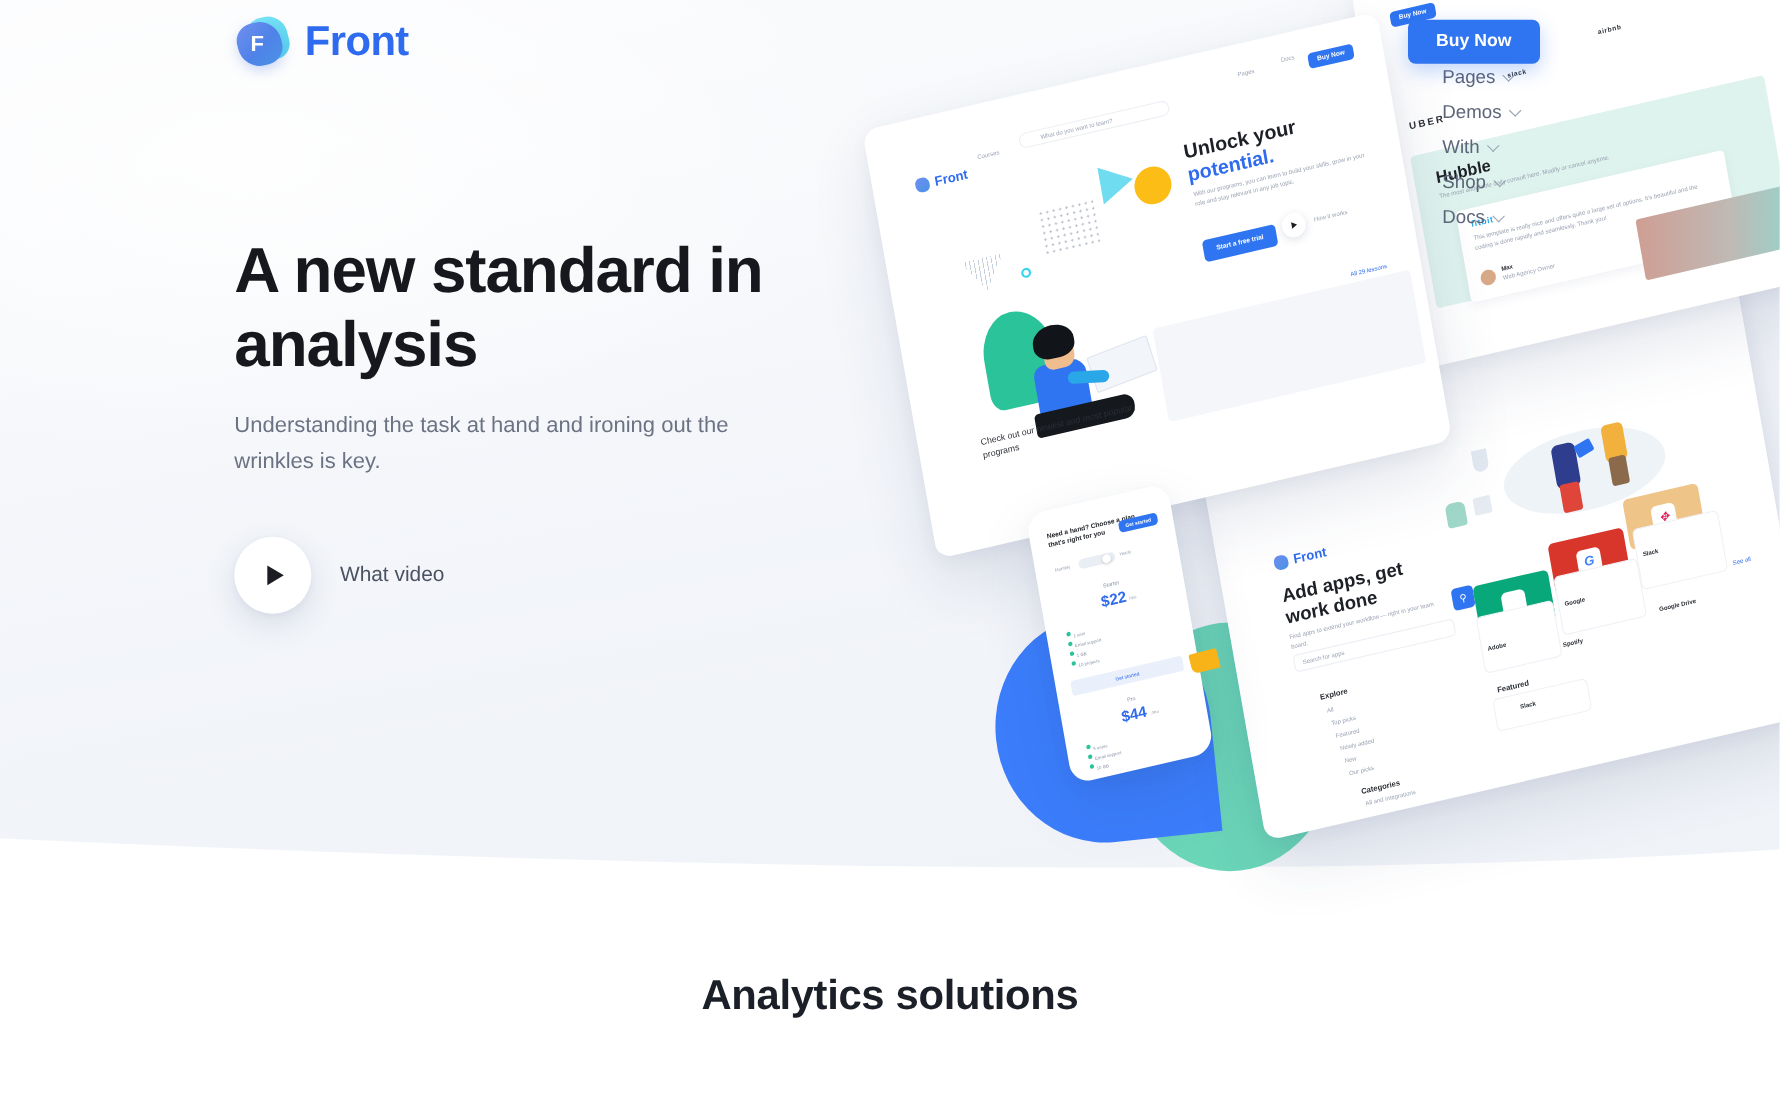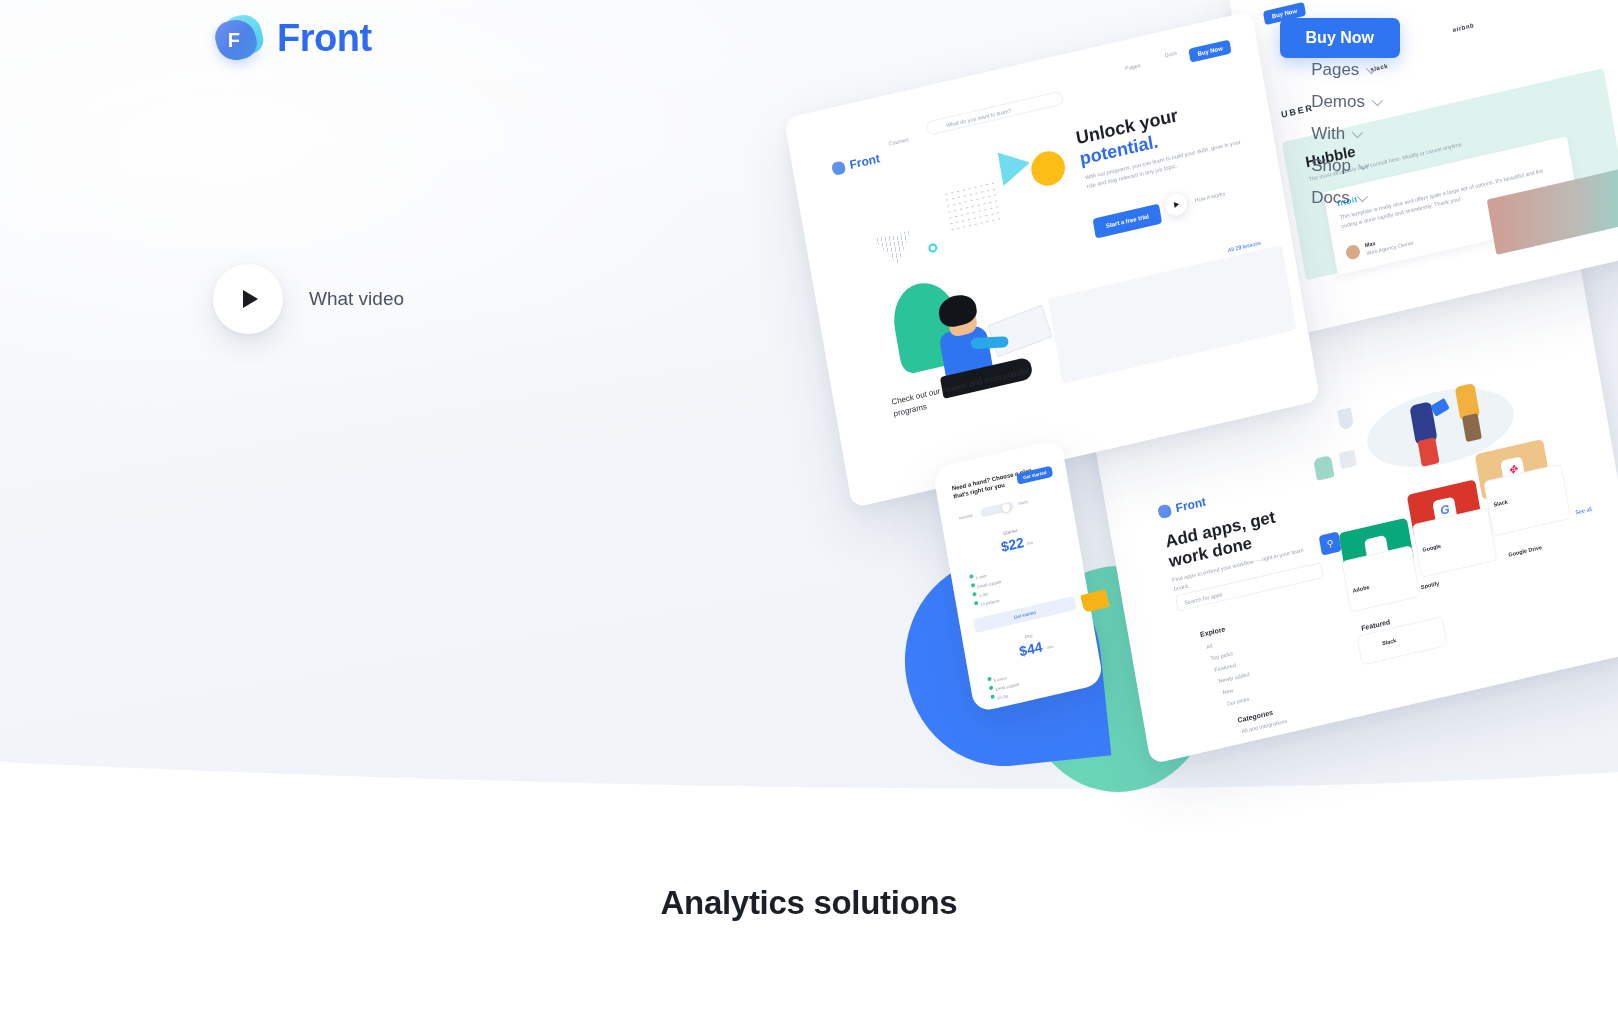--- a/index.html
+++ b/index.html
@@ -168,21 +168,21 @@
                      display:flex;align-items:center;justify-content:center; }
   .card-sm { background:#fff; border:1px solid #eef1f6; border-radius: 5px; }
 
   
   .hub-band { background:#dff3ee; border-radius: 4px; }
   .logo-strip { font-size: 6px; color:#2b2f36; font-weight:700; letter-spacing:.6px; }
 
   
   .section-title {
     position:absolute; left:0; right:0; top: 884px; text-align:center;
-    font-size: 33px; font-weight:700; color:#1b2028; letter-spacing:-.3px;
+    font-size: 38px; font-weight:700; color:#1b2028; letter-spacing:-.3px;
   }
 </style>
 </head>
 <body>
 
 <div class="page">
 
   <div class="hero-bg"></div>
   <div class="hero-bg-sheen"></div>
 
@@ -221,20 +221,22 @@
       <div class="nav-item">
         <span>Docs</span>
         <i class="chev"></i>
       </div>
     </nav>
 
     <button class="buy-btn">Buy Now</button>
   </header>
 
   <div class="hero-copy">
+    <h1 class="hero-title">A new standard in analysis</h1>
+    <p class="hero-sub">Understanding the task at hand and ironing out the wrinkles is key.</p>
     <div class="play-row">
       <span class="play-circle">
         <i class="play-tri"></i>
       </span>
       <span class="play-label">What video</span>
     </div>
   </div>
 
   <div class="blob-blue"></div>
   <div class="blob-teal"></div>

